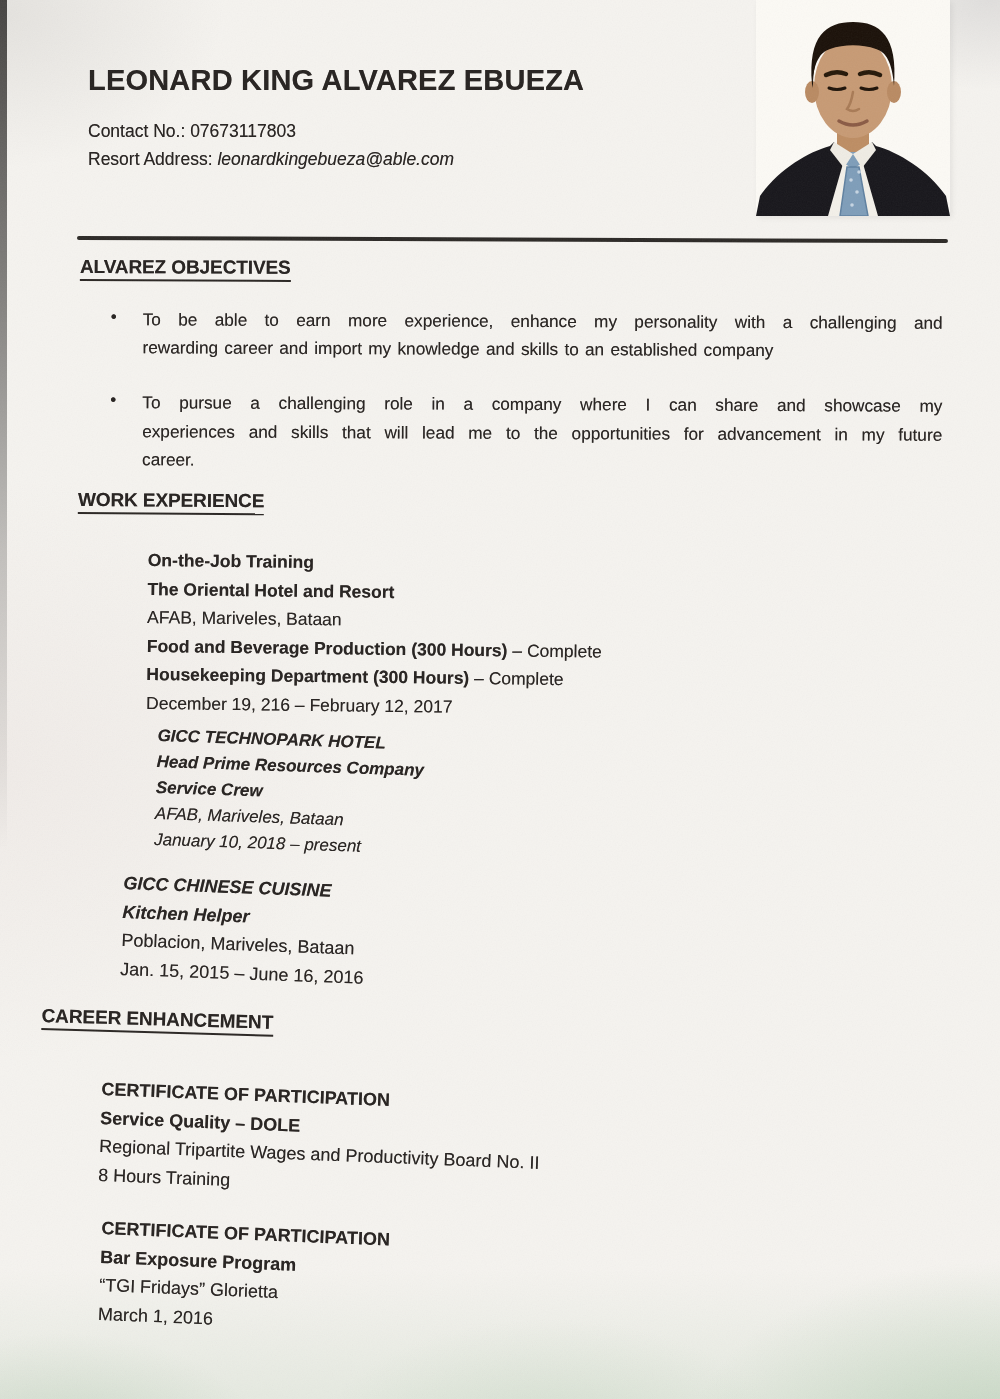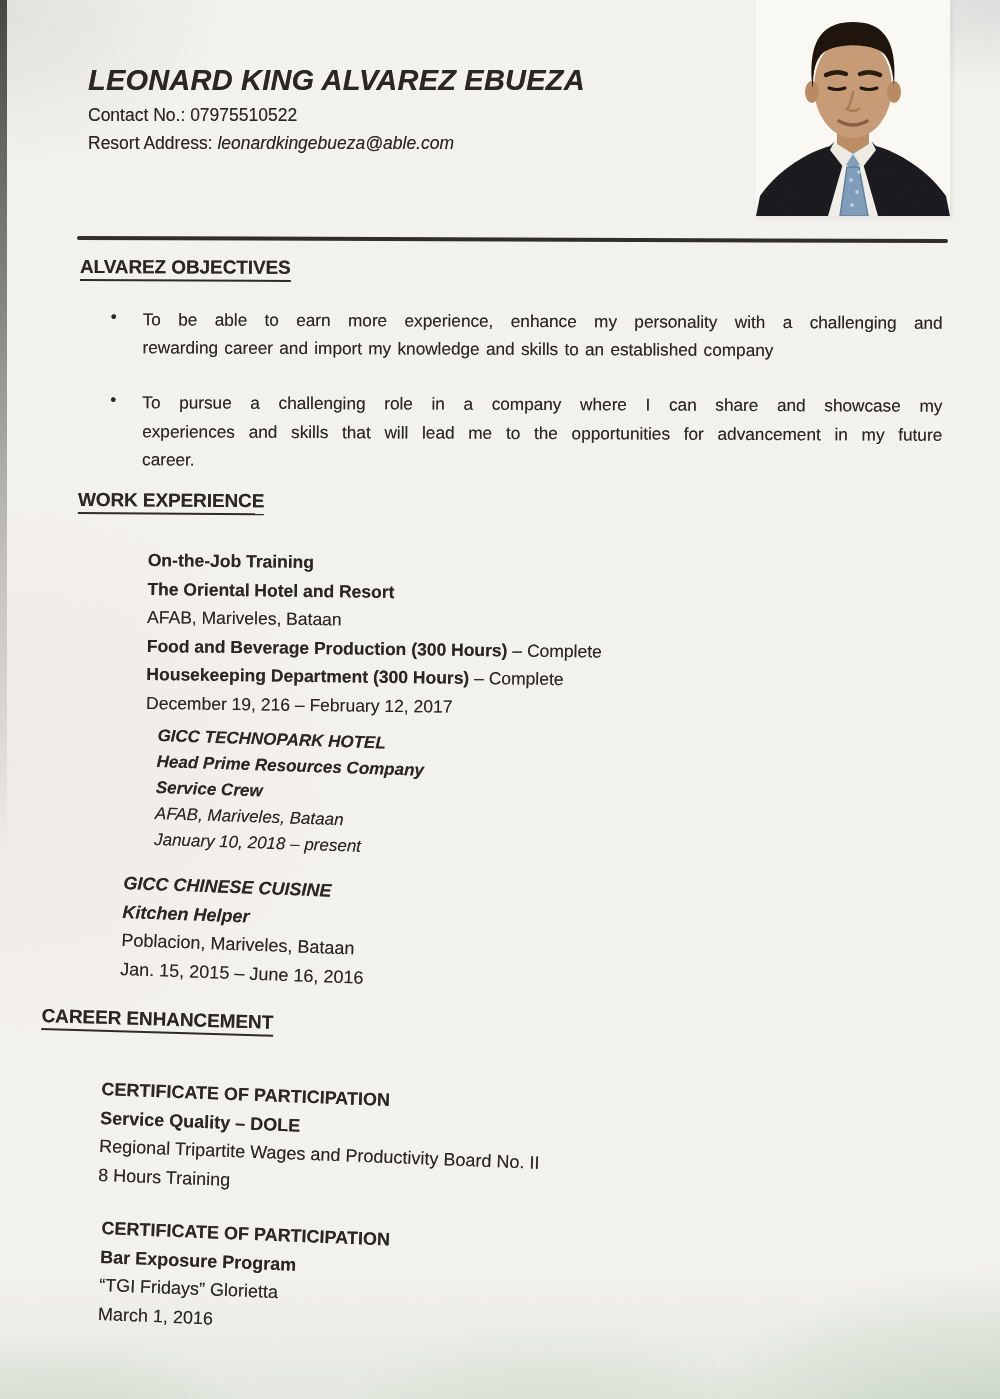--- a/index.html
+++ b/index.html
@@ -24,21 +24,21 @@
   .edge-strip{
     position:absolute; left:0; top:0; width:7px; height:850px; pointer-events:none;
     background:linear-gradient(to bottom,
       rgba(42,40,38,.85) 0%, rgba(70,68,66,.65) 35%,
       rgba(100,98,96,.35) 65%, rgba(120,118,116,0) 100%);
   }
   svg.noise{position:absolute; inset:0; pointer-events:none;}
 
   
   .header-block{position:absolute; left:88px; top:64px;}
-  .name{font-size:29px; font-weight:700; letter-spacing:.2px; margin-bottom:5px; white-space:nowrap;font-style:italic;}
+  .name{font-size:29px; font-weight:700; letter-spacing:.2px; margin-bottom:21px; white-space:nowrap;}
   .hline{font-size:17.5px; line-height:27.5px; white-space:nowrap;}
   .em{font-style:italic;}
 
   .photo{
     position:absolute; left:756px; top:0; width:194px; height:216px;
     background:#fcfaf5; box-shadow:2px 2px 5px rgba(90,90,90,.10);
   }
   .hrule{
     position:absolute; left:77px; top:236px; width:871px; height:4px;
     background:#2c2926; border-radius:2px;
@@ -119,21 +119,21 @@
 
       <path d="M0 216 L4 196 C22 170 52 152 74 146 L78 142 L88 160 L72 216 Z" fill="#17161b"></path>
       <path d="M194 216 L190 196 C172 170 142 152 120 146 L116 142 L106 160 L122 216 Z" fill="#17161b"></path>
       <path d="M78 142 L97 154 L88 168 L74 150 Z" fill="#efece4"></path>
       <path d="M116 142 L97 154 L106 168 L120 150 Z" fill="#efece4"></path>
     </svg>
   </div>
 
   <div class="header-block">
     <div class="name">LEONARD KING ALVAREZ EBUEZA</div>
-    <div class="hline">Contact No.: 07975510522</div>
+    <div class="hline">Contact No.: 07673117803</div>
     <div class="hline"><span>Resort Address: </span><span class="em">leonardkingebueza@able.com</span></div>
   </div>
 
   <div class="hrule"></div>
 
   <div id="objectives">
     <span class="sec-title">ALVAREZ OBJECTIVES</span>
     <div class="bullets">
       <div class="bullet-item">
         <span class="bullet-glyph">•</span>

